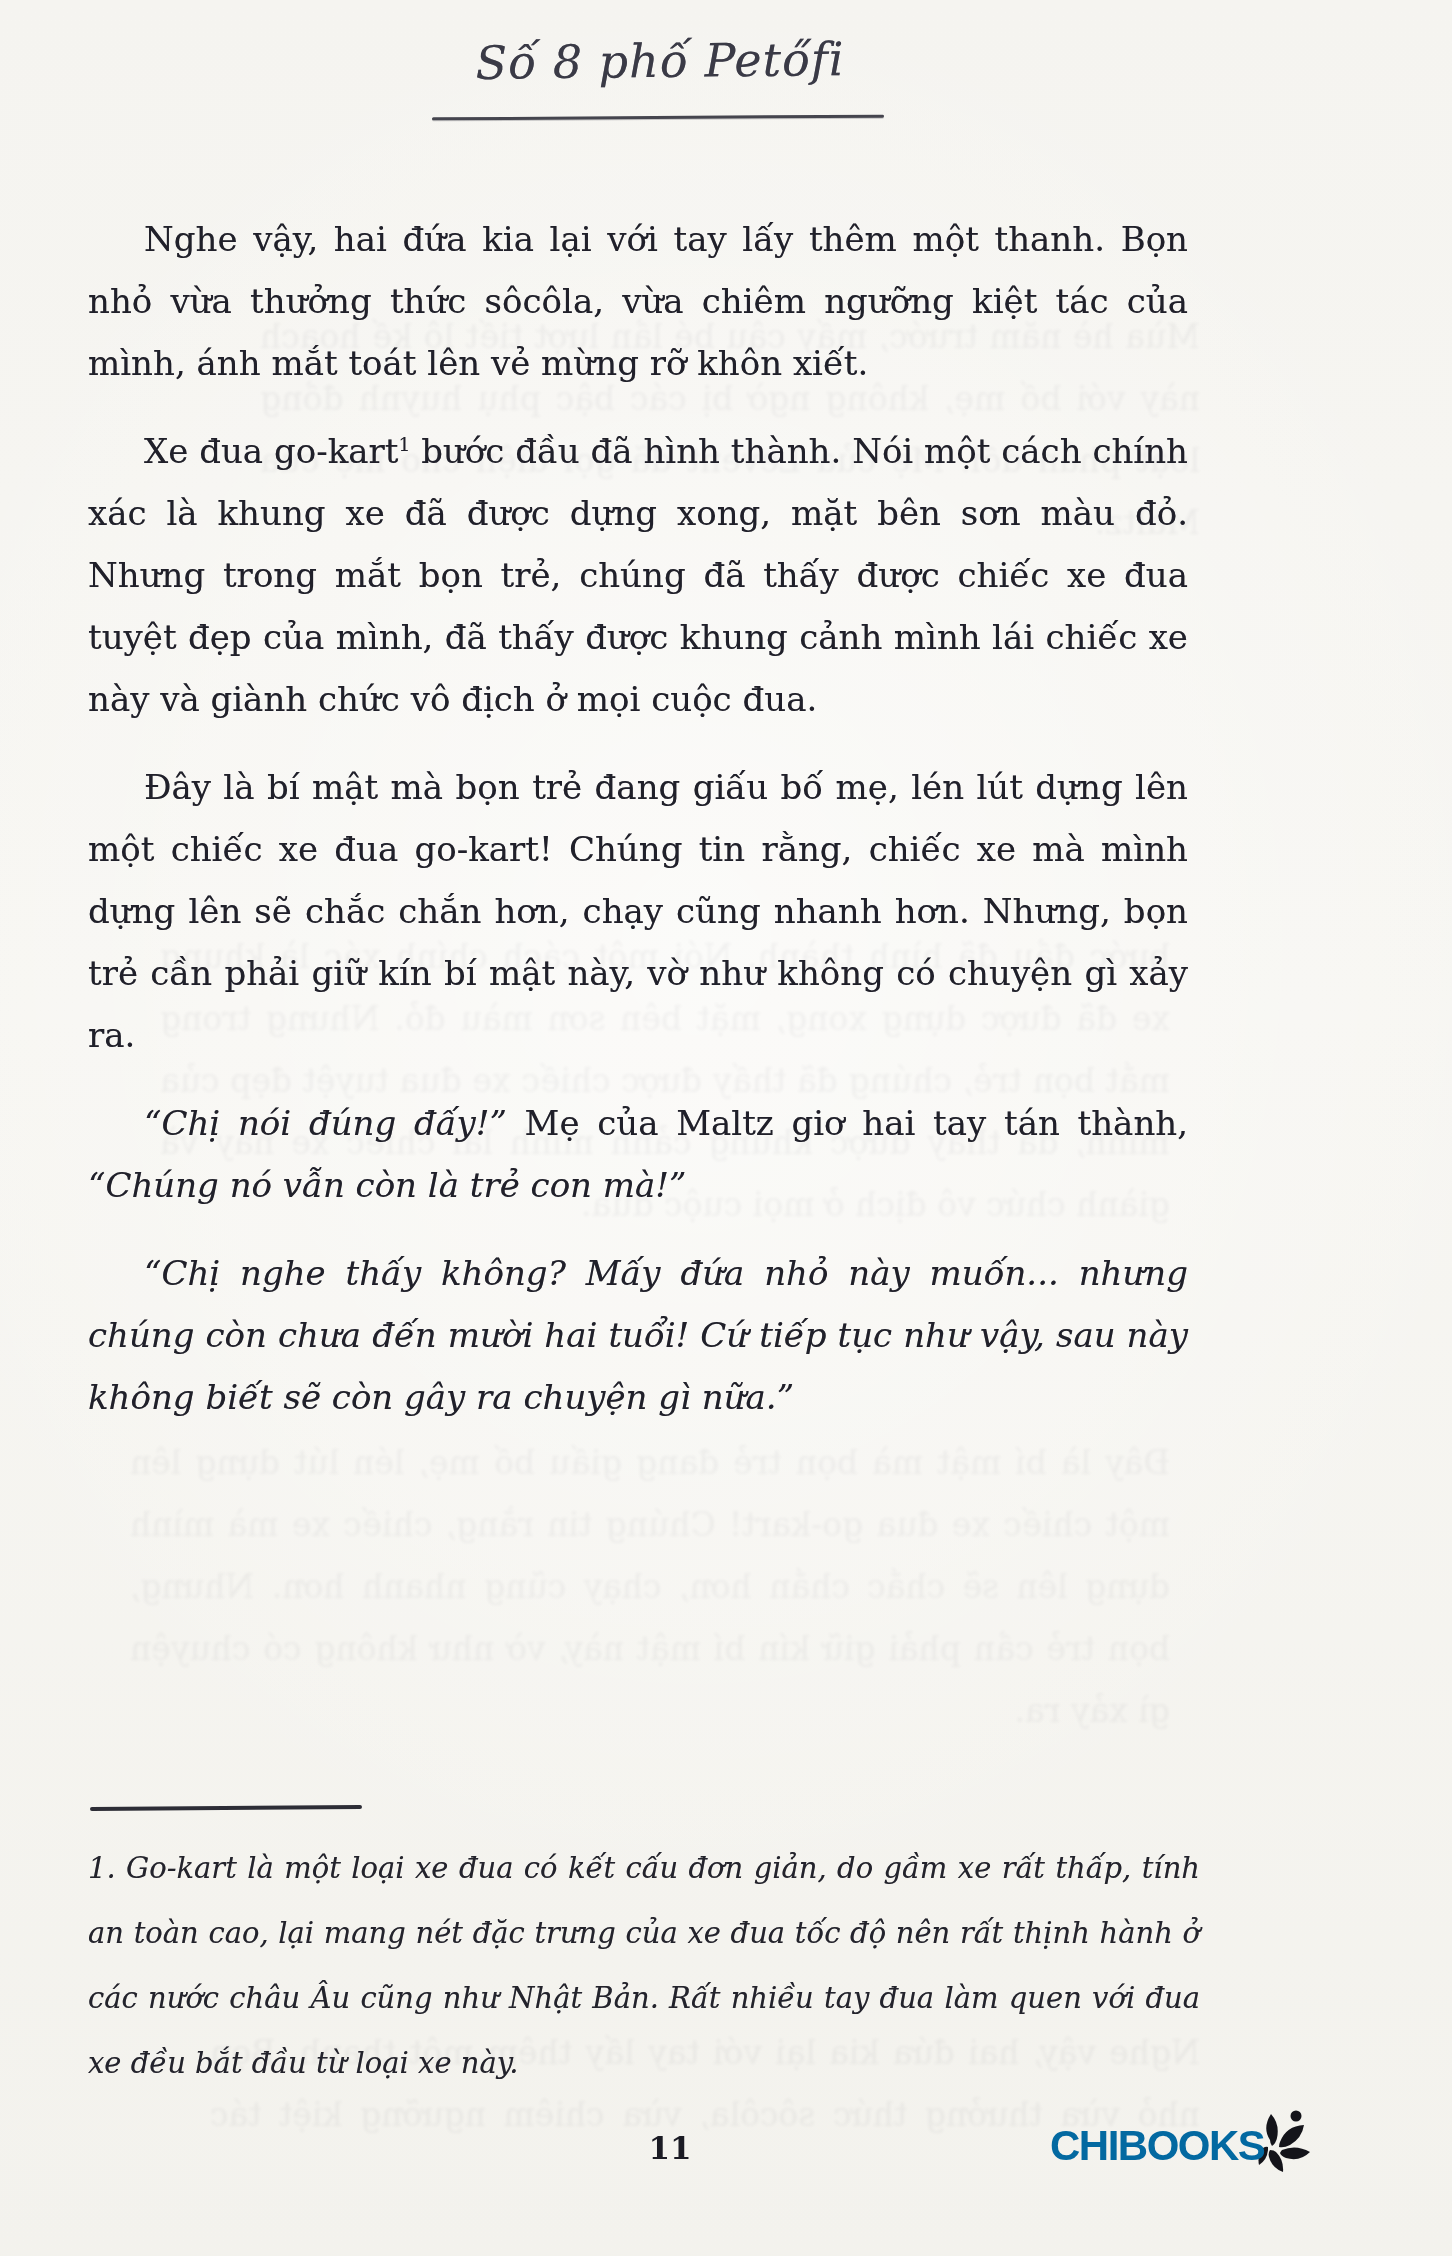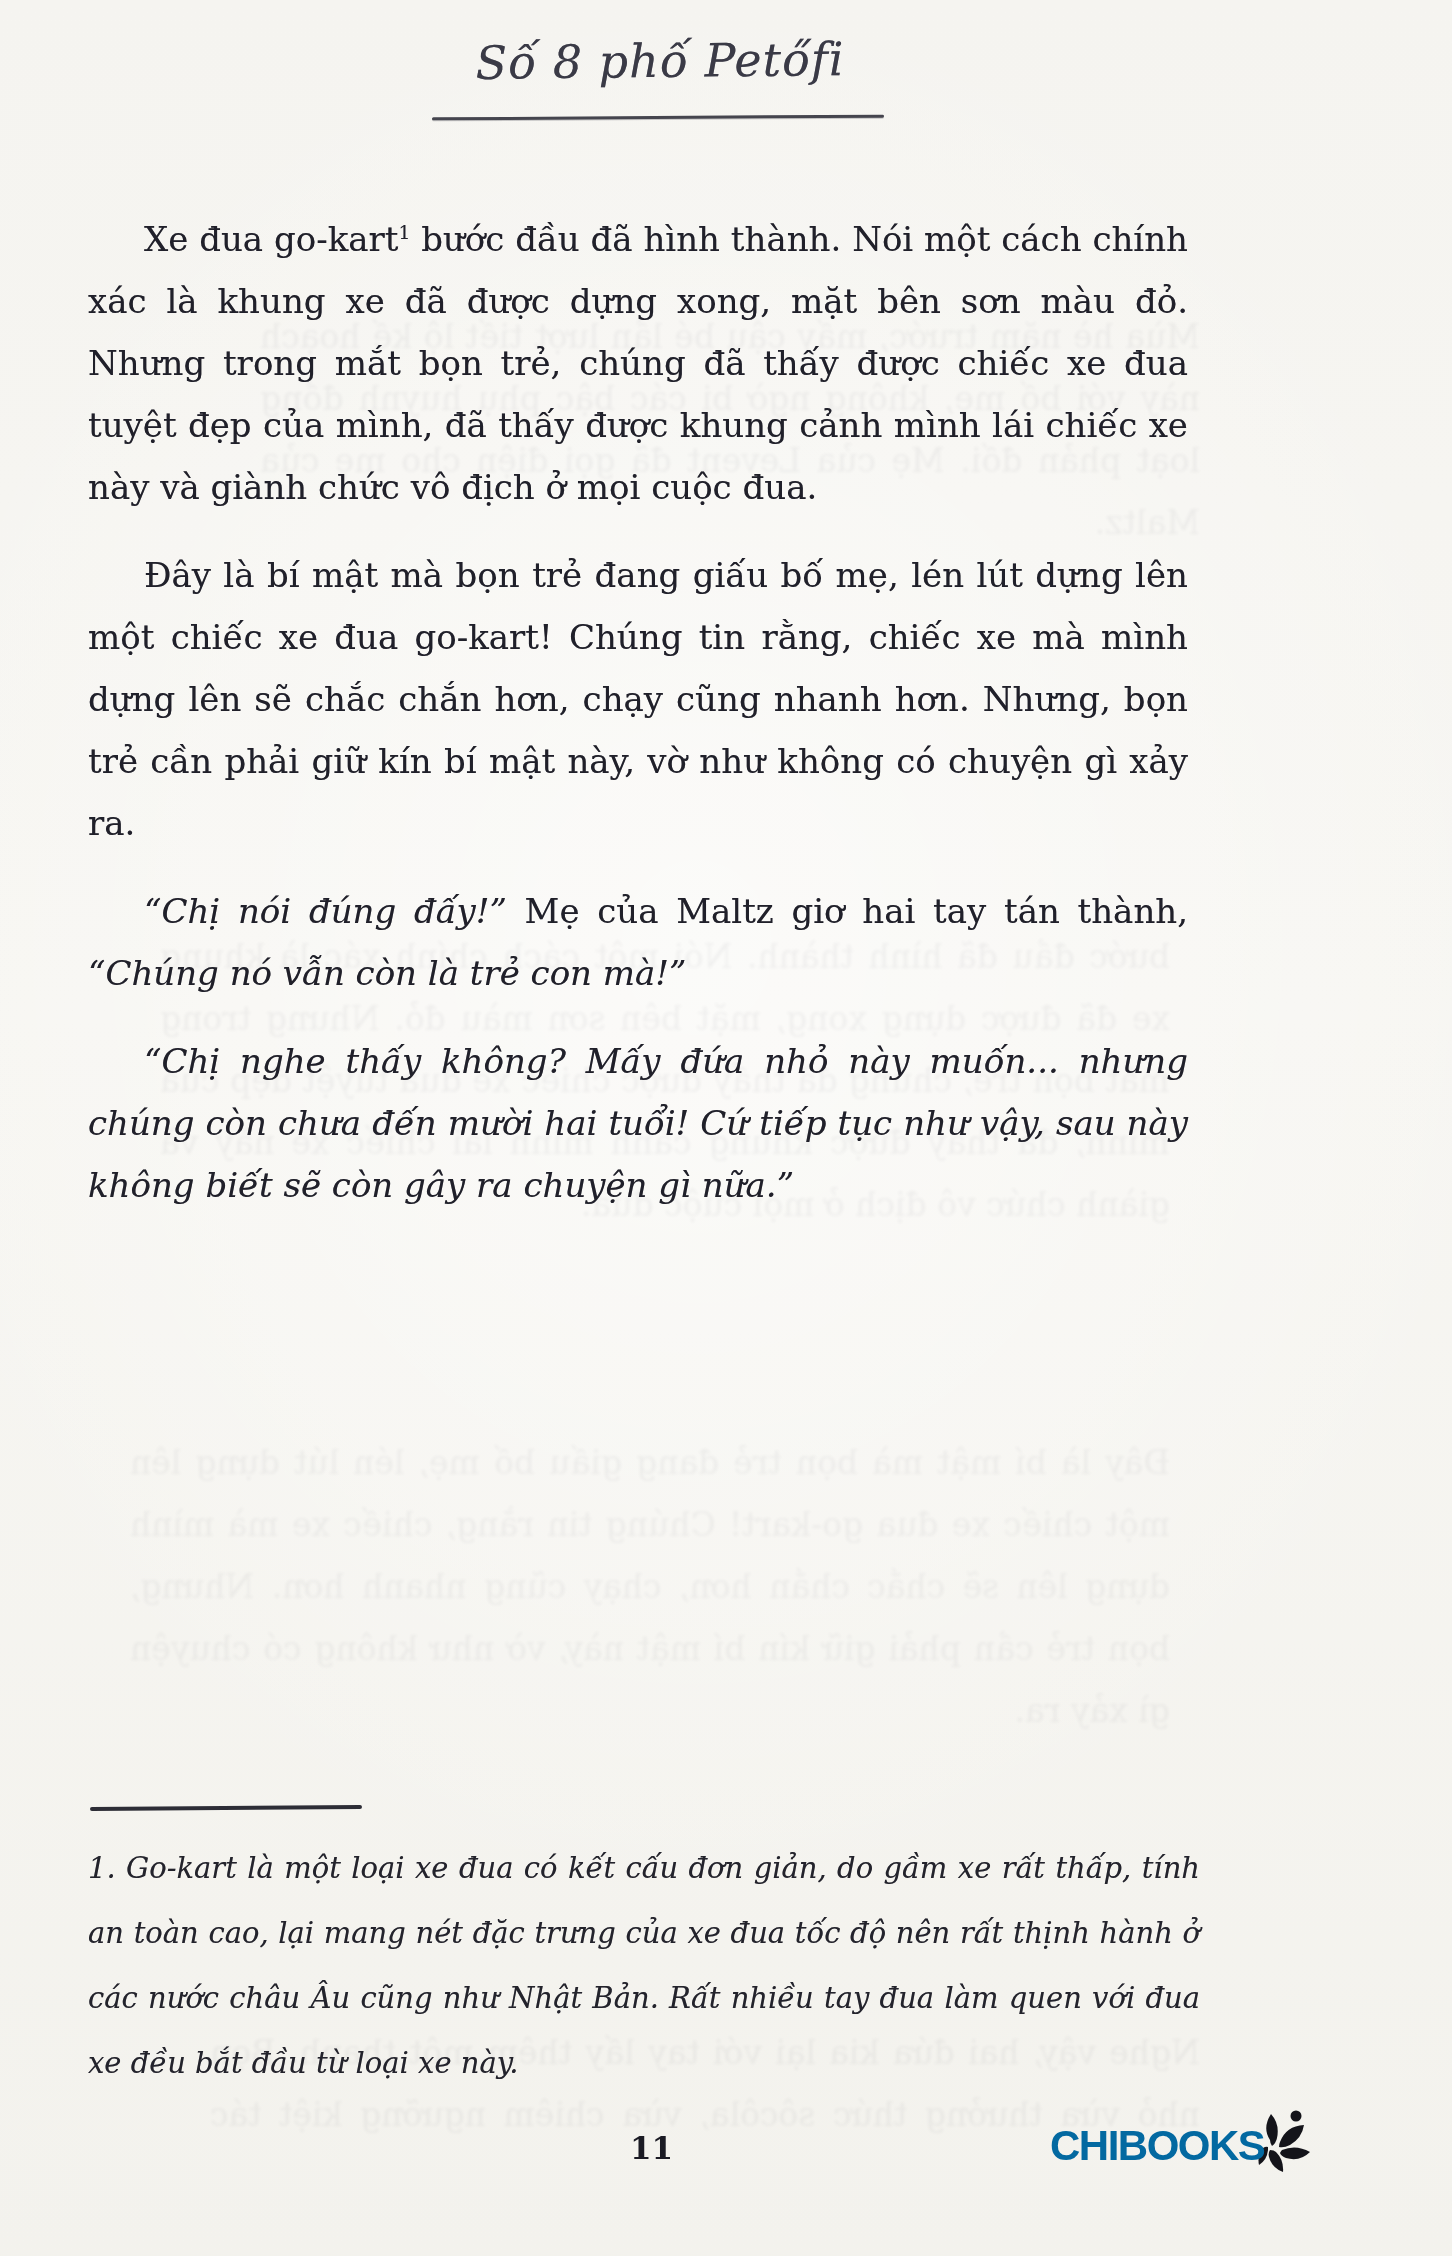--- a/index.html
+++ b/index.html
@@ -92,21 +92,21 @@
     text-align: justify;
     color: #23232c;
     text-shadow: 0 0 0.5px rgba(25,25,35,0.35);
   }
   
   .page-number {
     position: absolute;
     top: 2130px;
     left: 630px;
     width: 80px;
-    text-align: left;
+    text-align: center;
     font-size: 31px;
     font-weight: bold;
     color: #1b1b24;
   }
   .publisher {
     position: absolute;
     top: 2118px;
     left: 1050px;
     display: flex;
     align-items: center;
@@ -148,20 +148,23 @@
   <div class="ghost" style="top:1432px; left:130px; width:1040px; height:300px;">Đây là bí mật mà bọn trẻ đang giấu bố mẹ, lén lút dựng lên một chiếc xe đua go-kart! Chúng tin rằng, chiếc xe mà mình dựng lên sẽ chắc chắn hơn, chạy cũng nhanh hơn. Nhưng, bọn trẻ cần phải giữ kín bí mật này, vờ như không có chuyện gì xảy ra.</div>
   <div class="ghost" style="top:2022px; left:210px; width:990px; height:120px;">Nghe vậy, hai đứa kia lại với tay lấy thêm một thanh. Bọn nhỏ vừa thưởng thức sôcôla, vừa chiêm ngưỡng kiệt tác của mình, ánh mắt toát lên vẻ mừng rỡ khôn xiết.</div>
 
   <header>
     <div class="running-title">Số 8 phố Petőfi</div>
     <div class="title-rule"></div>
   </header>
 
   <main class="text-block">
 
+    <p class="para">
+      <span>Nghe vậy, hai đứa kia lại với tay lấy thêm một thanh. Bọn nhỏ vừa thưởng thức sôcôla, vừa chiêm ngưỡng kiệt tác của mình, ánh mắt toát lên vẻ mừng rỡ khôn xiết.</span>
+    </p>
 
     <p class="para">
       <span>Xe đua go-kart</span><sup class="fn-mark">1</sup><span> bước đầu đã hình thành. Nói một cách chính xác là khung xe đã được dựng xong, mặt bên sơn màu đỏ. Nhưng trong mắt bọn trẻ, chúng đã thấy được chiếc xe đua tuyệt đẹp của mình, đã thấy được khung cảnh mình lái chiếc xe này và giành chức vô địch ở mọi cuộc đua.</span>
     </p>
 
     <p class="para">
       <span>Đây là bí mật mà bọn trẻ đang giấu bố mẹ, lén lút dựng lên một chiếc xe đua go-kart! Chúng tin rằng, chiếc xe mà mình dựng lên sẽ chắc chắn hơn, chạy cũng nhanh hơn. Nhưng, bọn trẻ cần phải giữ kín bí mật này, vờ như không có chuyện gì xảy ra.</span>
     </p>
 
 

